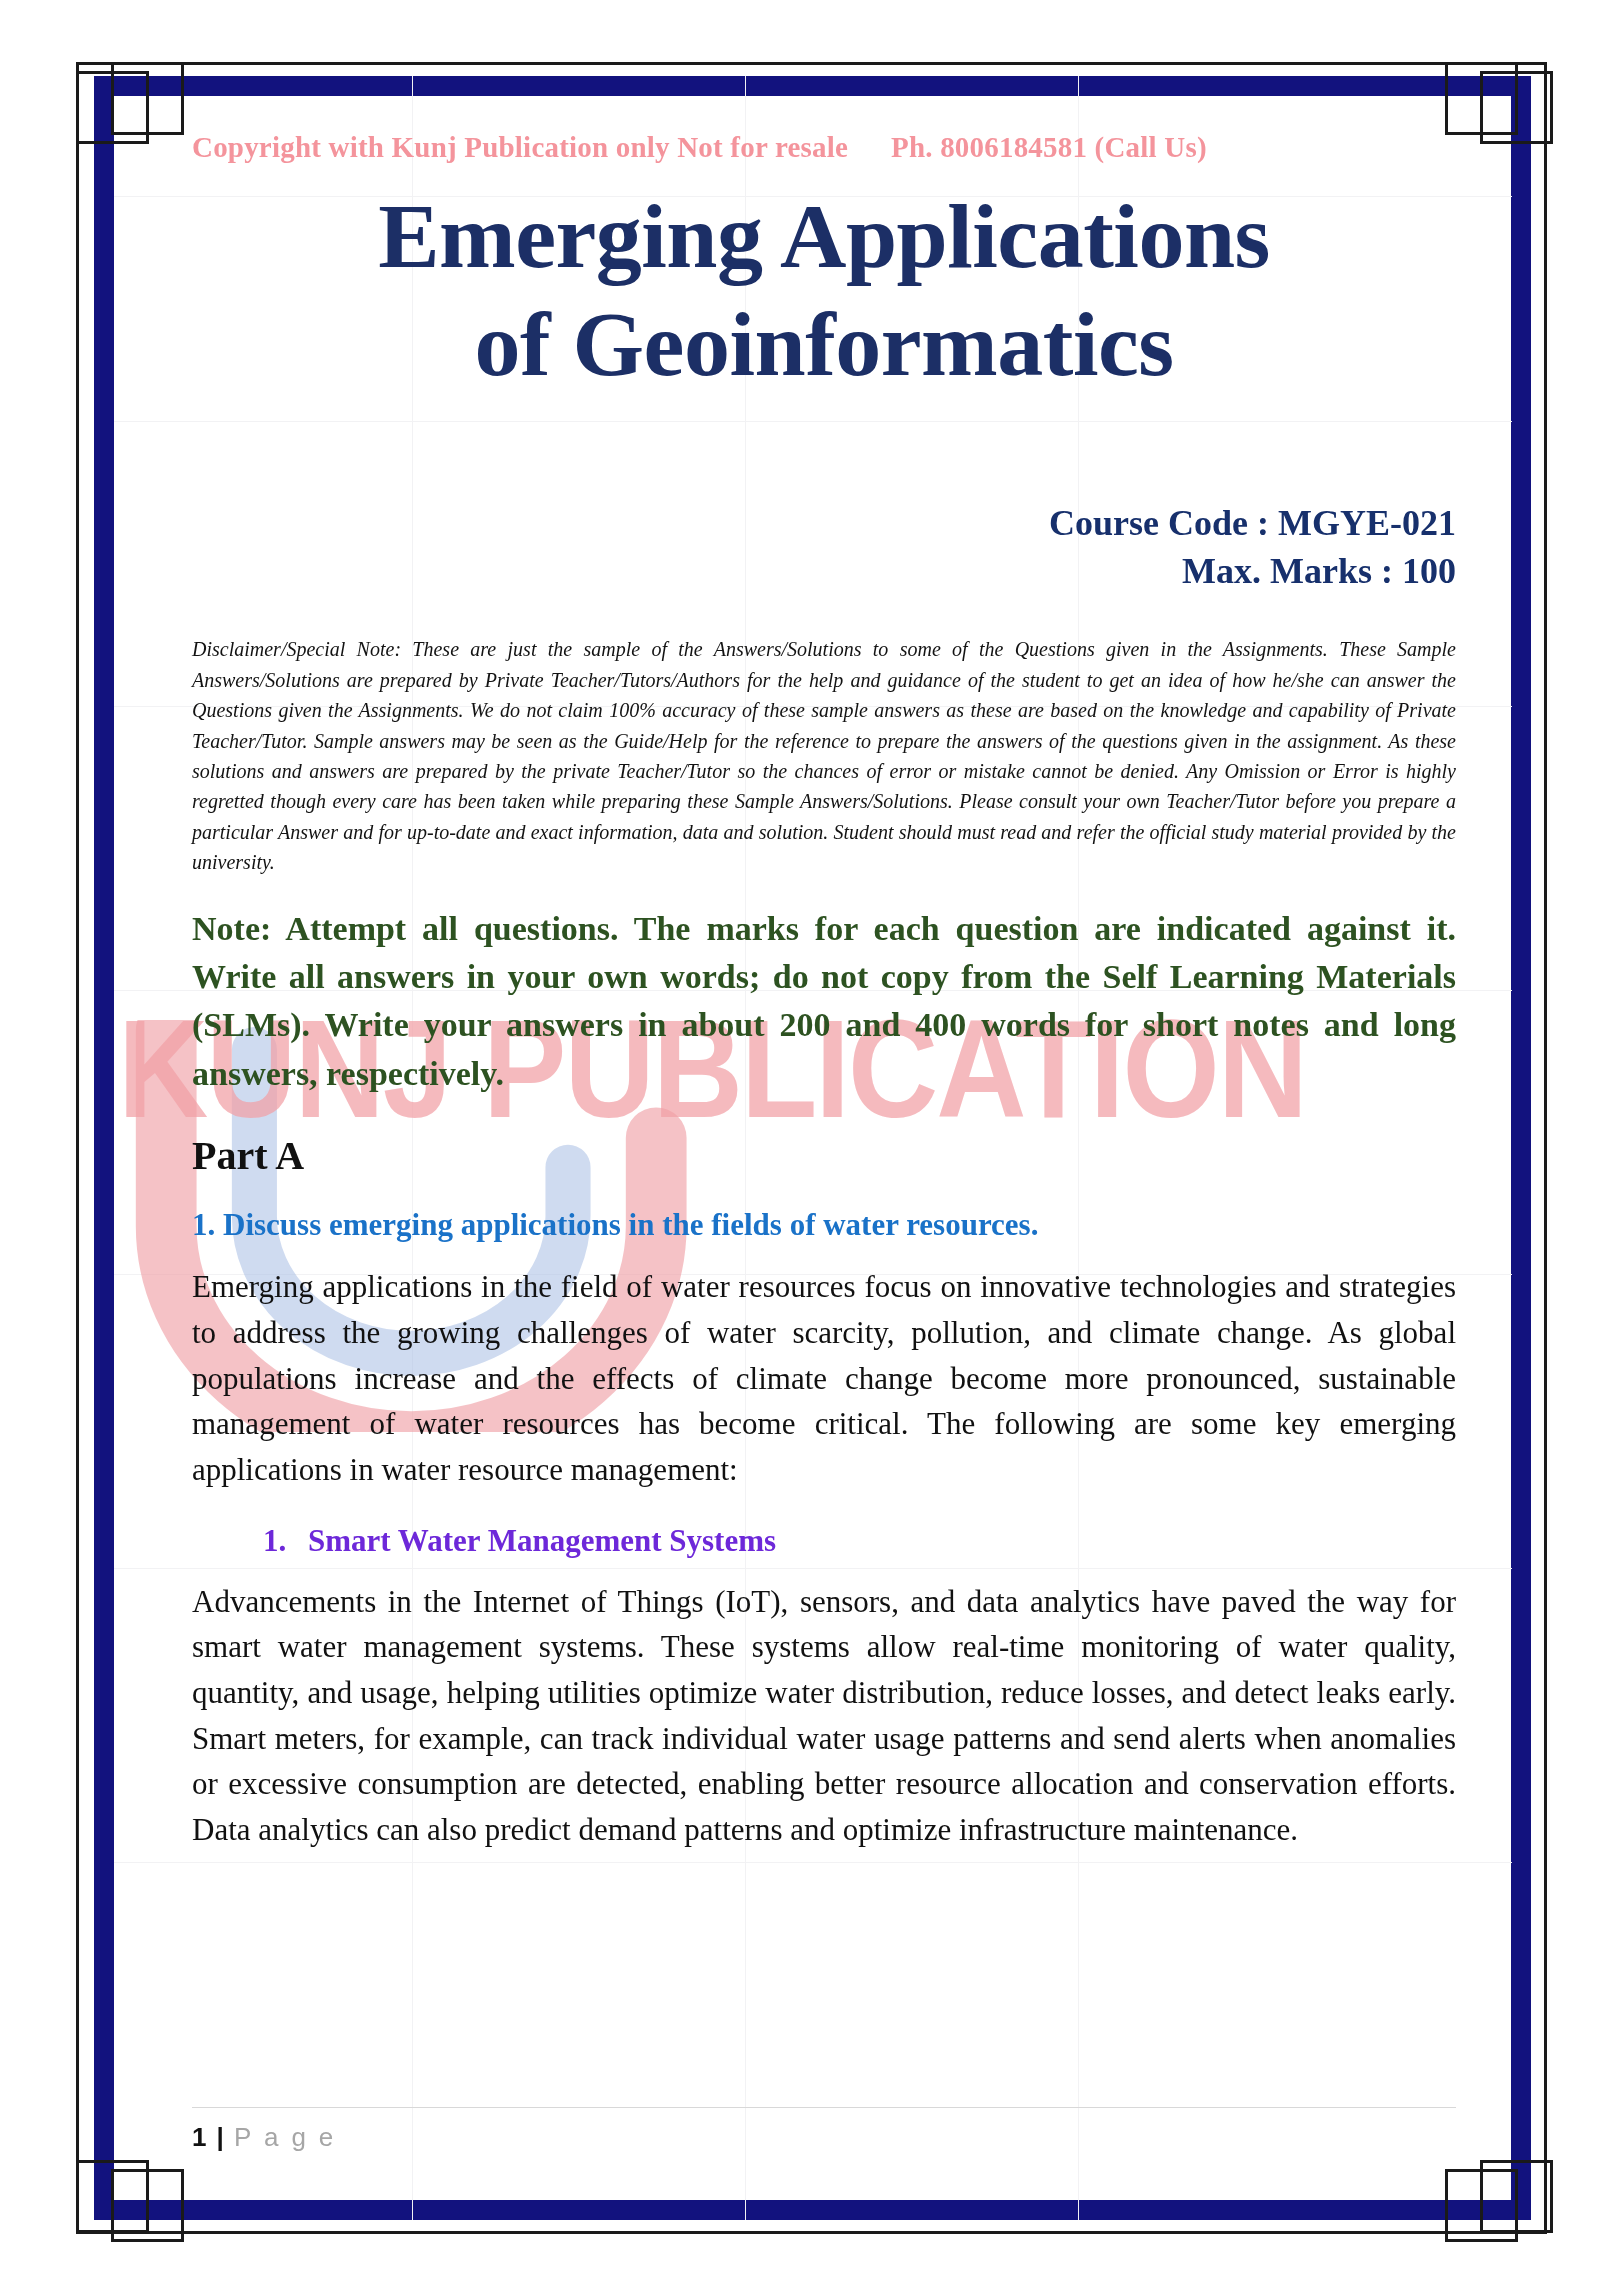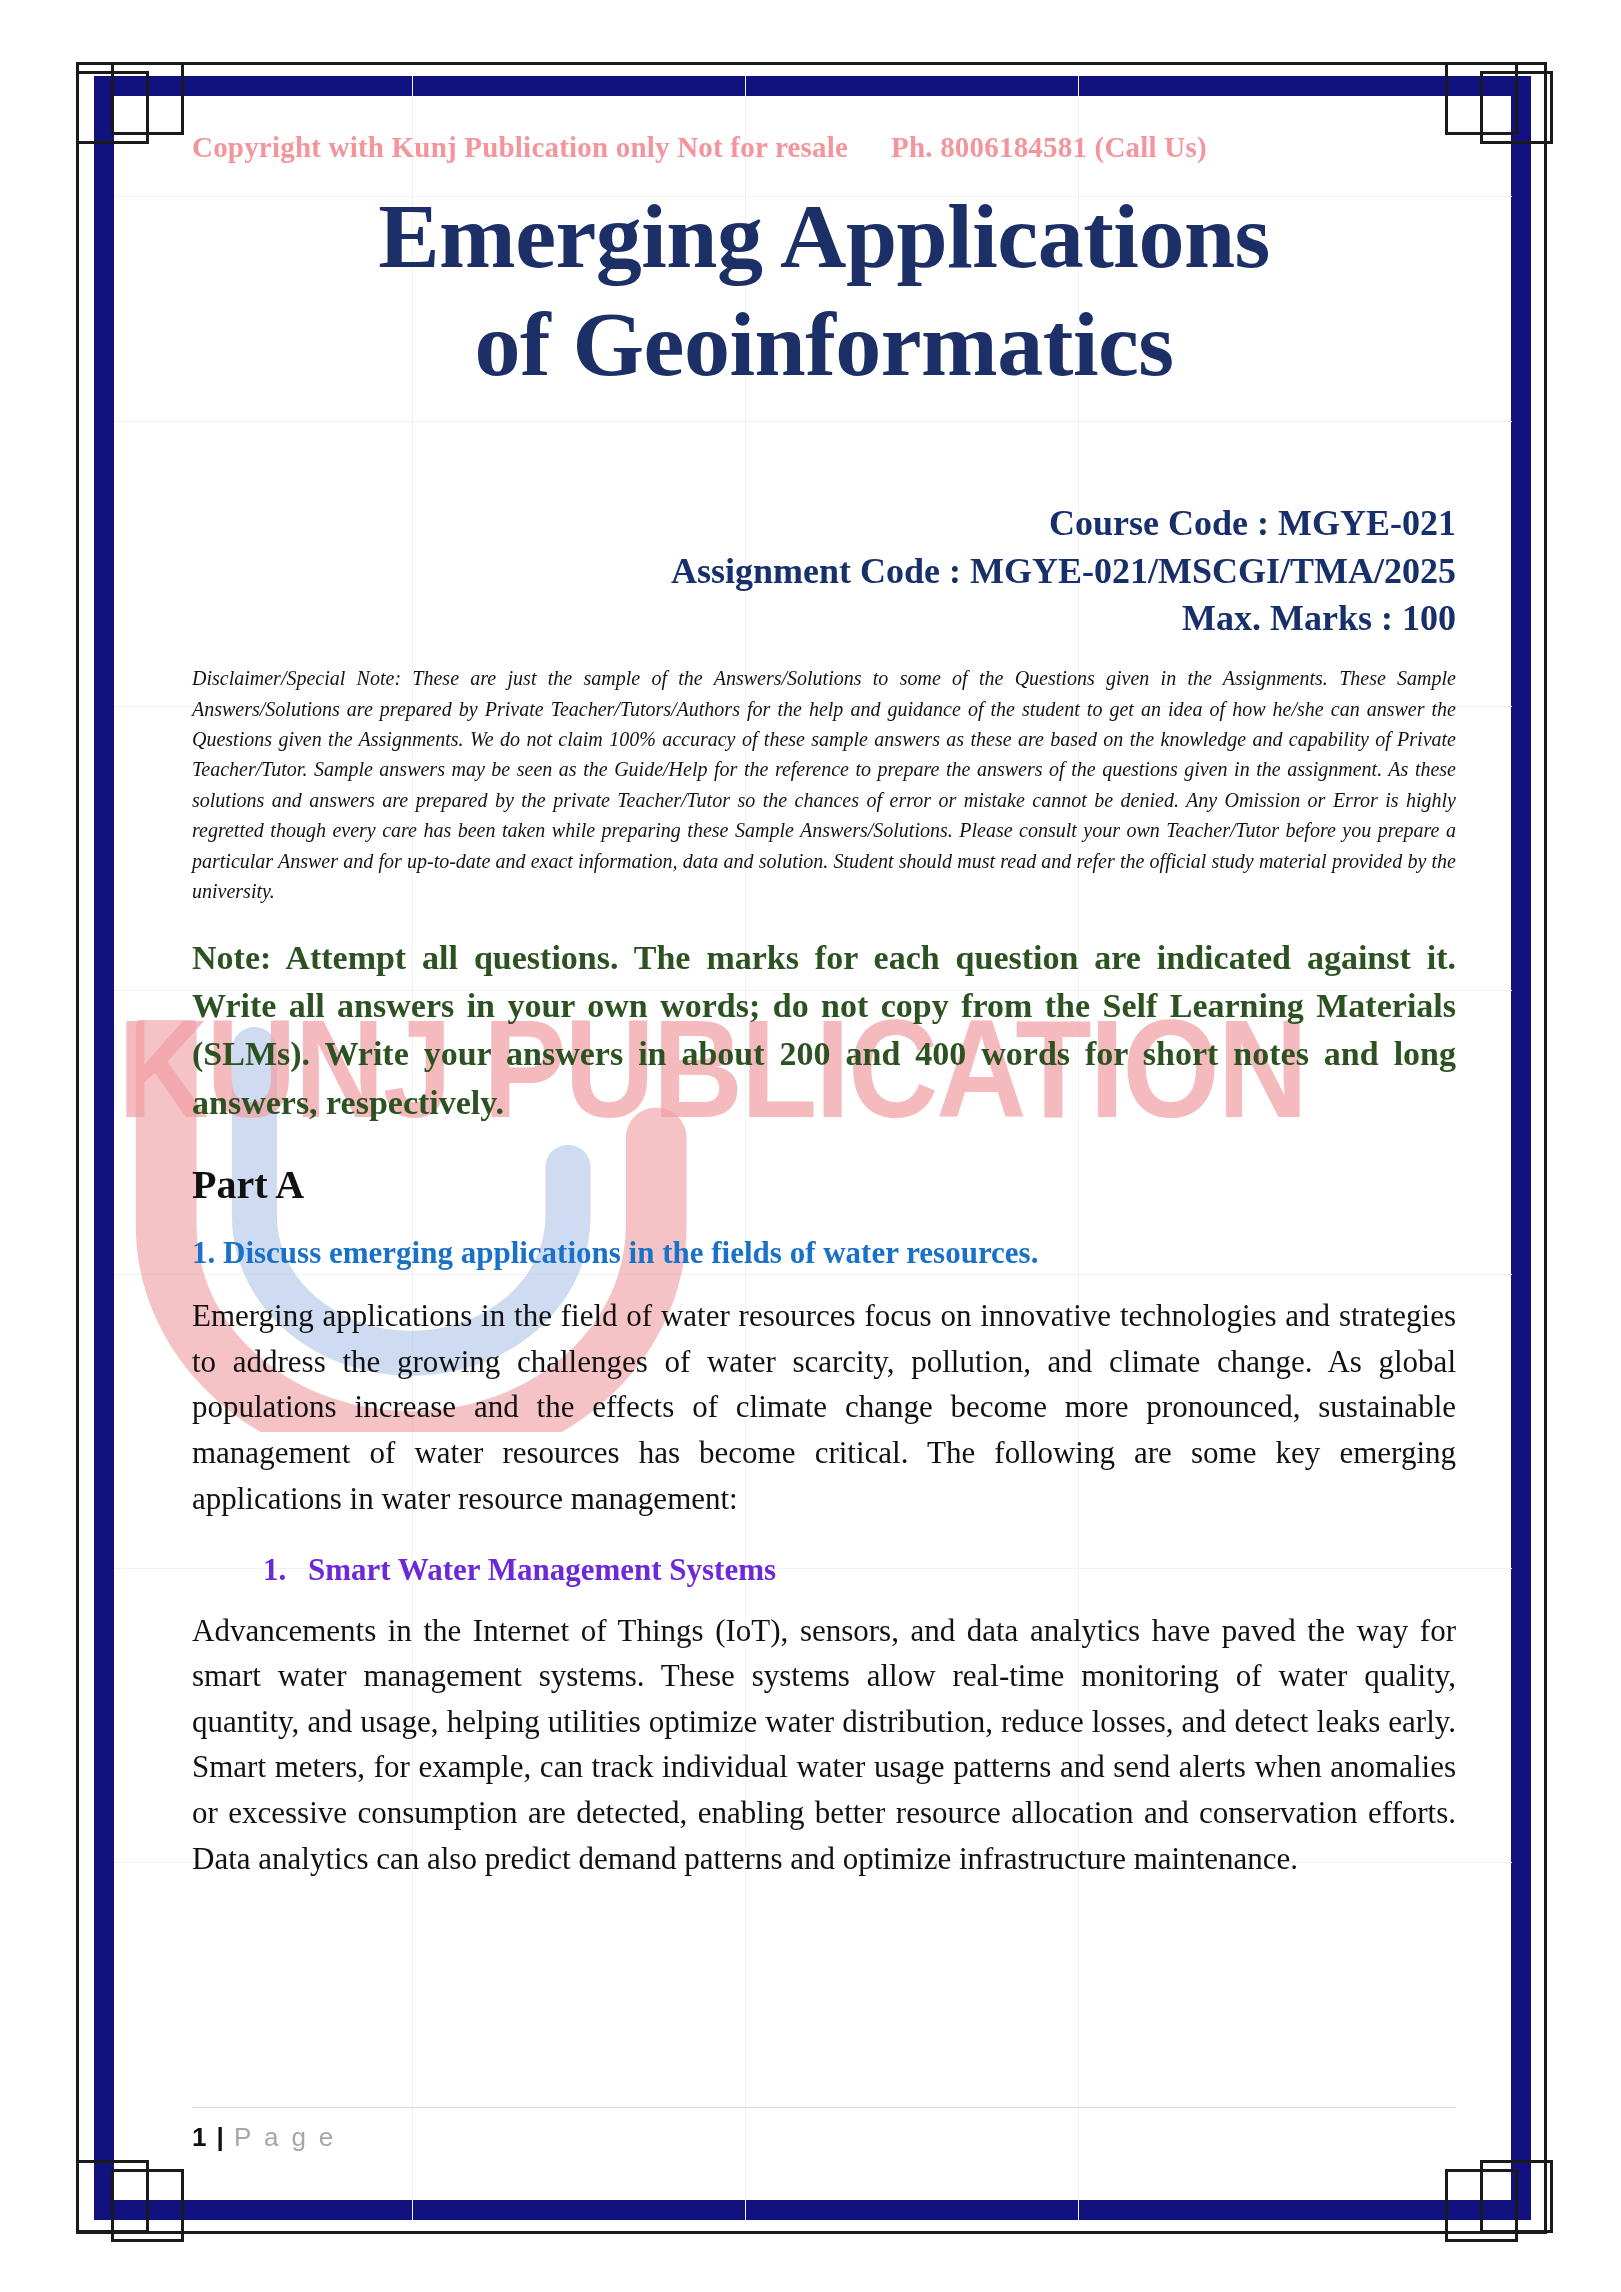--- a/index.html
+++ b/index.html
@@ -138,21 +138,21 @@
     margin-top: 101px;
     font-family: "Liberation Serif", serif;
     font-weight: 700;
     font-size: 36px;
     line-height: 1.33;
     color: #17306c;
   }
   .codeblock div { white-space: nowrap; }
 
   .disclaimer {
-    margin-top: 20px;
+    margin-top: 39px;
     font-family: "Liberation Serif", serif;
     font-style: italic;
     font-size: 20px;
     line-height: 1.52;
     color: #131313;
     text-align: justify;
     text-justify: inter-word;
   }
 
   .note-block {
@@ -280,21 +280,20 @@
       <span>Copyright with Kunj Publication only Not for resale</span><span class="gap"></span><span>Ph. 8006184581 (Call Us)</span>
     </div>
 
     <h1 class="doc-title">
       <span class="ln">Emerging Applications</span>
       <span class="ln">of Geoinformatics</span>
     </h1>
 
     <div class="codeblock">
       <div>Course Code : MGYE-021</div>
-      <div>Assignment Code : MGYE-021/MSCGI/TMA/2025</div>
       <div>Max. Marks : 100</div>
     </div>
 
     <p class="disclaimer">Disclaimer/Special Note: These are just the sample of the Answers/Solutions to some of the Questions given in the Assignments. These Sample Answers/Solutions are prepared by Private Teacher/Tutors/Authors for the help and guidance of the student to get an idea of how he/she can answer the Questions given the Assignments. We do not claim 100% accuracy of these sample answers as these are based on the knowledge and capability of Private Teacher/Tutor. Sample answers may be seen as the Guide/Help for the reference to prepare the answers of the questions given in the assignment. As these solutions and answers are prepared by the private Teacher/Tutor so the chances of error or mistake cannot be denied. Any Omission or Error is highly regretted though every care has been taken while preparing these Sample Answers/Solutions. Please consult your own Teacher/Tutor before you prepare a particular Answer and for up-to-date and exact information, data and solution. Student should must read and refer the official study material provided by the university.</p>
 
     <p class="note-block">Note: Attempt all questions. The marks for each question are indicated against it. Write all answers in your own words; do not copy from the Self Learning Materials (SLMs). Write your answers in about 200 and 400 words for short notes and long answers, respectively.</p>
 
     <div class="part-head">Part A</div>
 
     <div class="q-head">1. Discuss emerging applications in the fields of water resources.</div>

